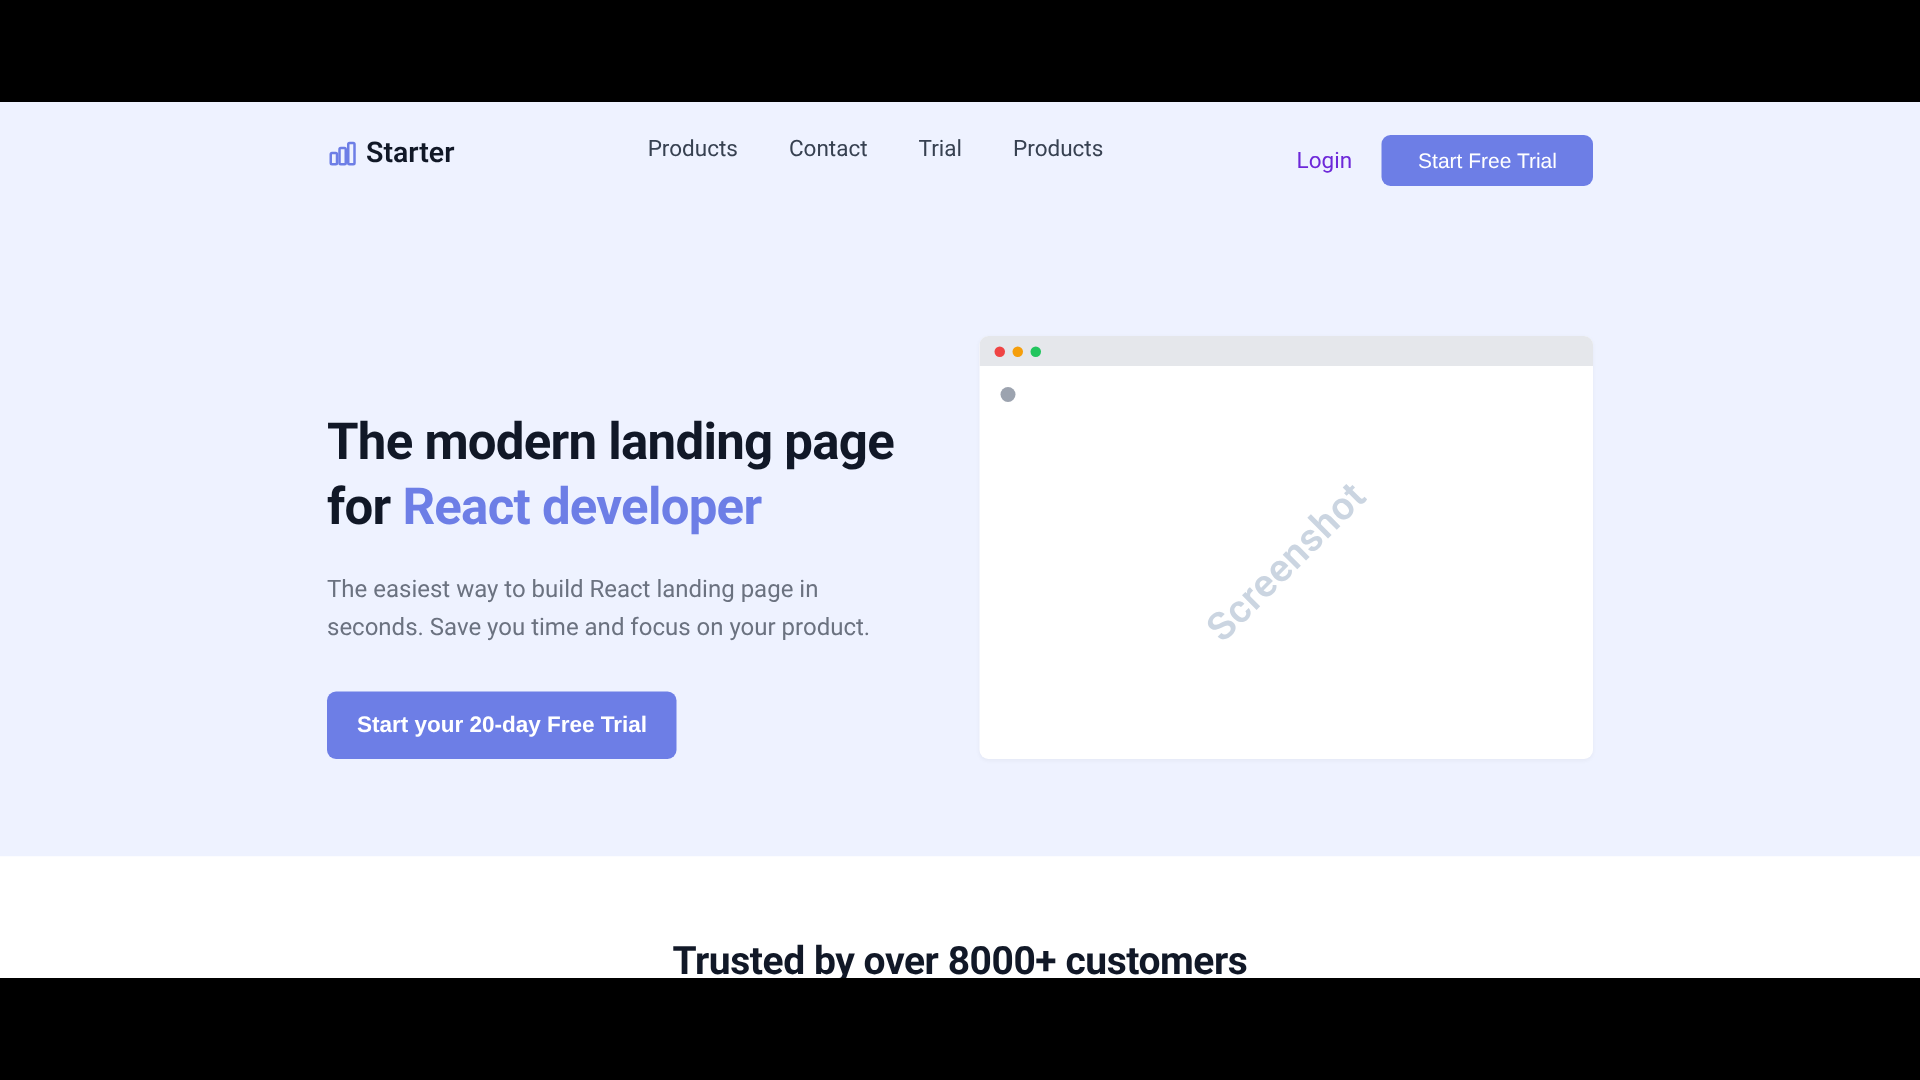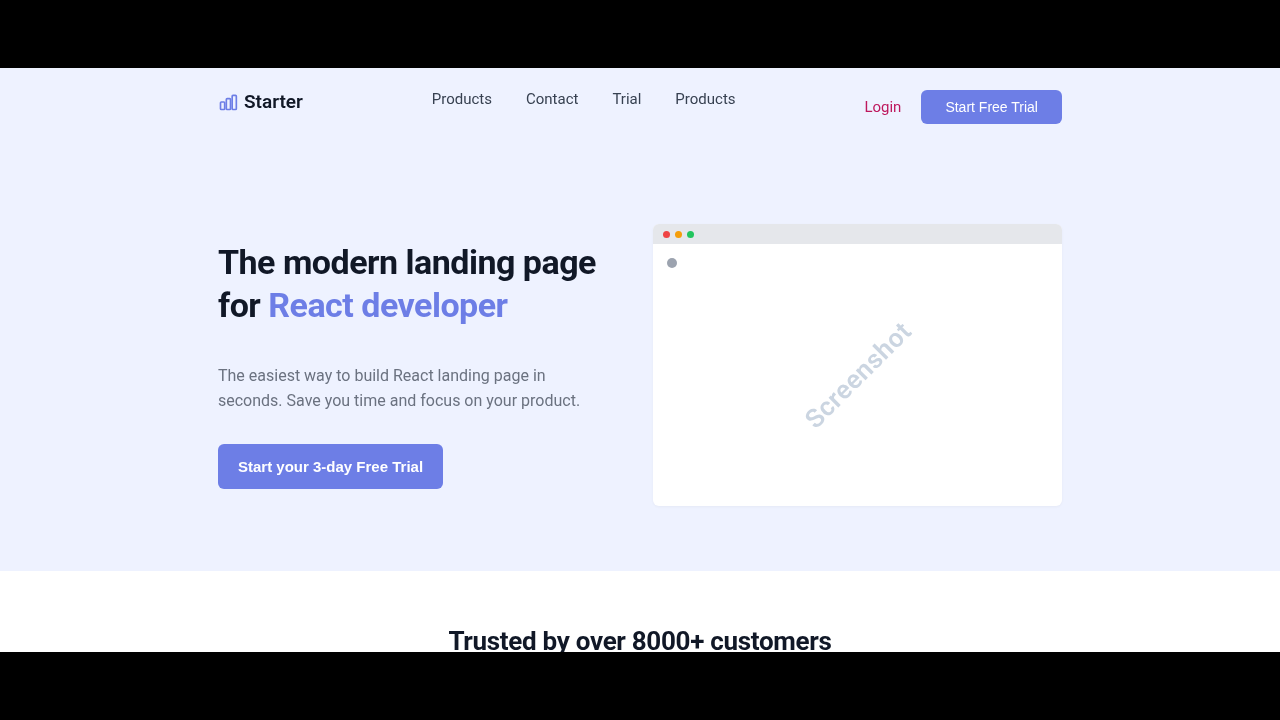--- a/index.html
+++ b/index.html
@@ -48,48 +48,48 @@
     font-size: 15px;
     color: #374151;
   }
   .nav-links span { cursor: pointer; }
   .nav-right {
     display: flex;
     align-items: center;
     gap: 20px;
     font-size: 15px;
   }
-  .login-link { color: #be185d; cursor: pointer; }
+  .login-link { color: #6d28d9; cursor: pointer; }
   .btn-primary {
     background: #6d7ee6;
     color: #fff;
     border: none;
     border-radius: 6px;
     padding: 9px 24px;
     font-size: 14px;
     font-weight: 500;
     cursor: pointer;
   }
   .hero-body {
     display: flex;
     gap: 40px;
     padding-top: 100px;
-    align-items: center;
+    align-items: flex-end;
   }
   .hero-text { flex: 0 0 395px; }
   .hero-title {
     font-size: 34px;
     font-weight: 700;
     color: #111827;
     line-height: 1.25;
     letter-spacing: -0.5px;
   }
   .hero-title .accent { color: #6d7ee6; margin-top: 33px; }
   .hero-sub {
-    margin-top: 38px;
+    margin-top: 22px;
     font-size: 16px;
     color: #6b7280;
     line-height: 1.55;
   }
   .hero-cta {
     margin-top: 30px;
     background: #6d7ee6;
     color: #fff;
     border: none;
     border-radius: 6px;
@@ -183,21 +183,21 @@
         </div>
       </nav>
 
       <div class="hero-body">
         <div class="hero-text">
           <h1 class="hero-title">
             <span>The modern landing page</span><br>
             <span>for </span><span class="accent">React developer</span>
           </h1>
           <p class="hero-sub">The easiest way to build React landing page in seconds. Save you time and focus on your product.</p>
-          <button class="hero-cta">Start your 3-day Free Trial</button>
+          <button class="hero-cta">Start your 20-day Free Trial</button>
         </div>
 
         <div class="mock">
           <div class="mock-bar">
             <span class="dot red"></span>
             <span class="dot yellow"></span>
             <span class="dot green"></span>
           </div>
           <div class="mock-body">
             <div class="gray-dot"></div>

